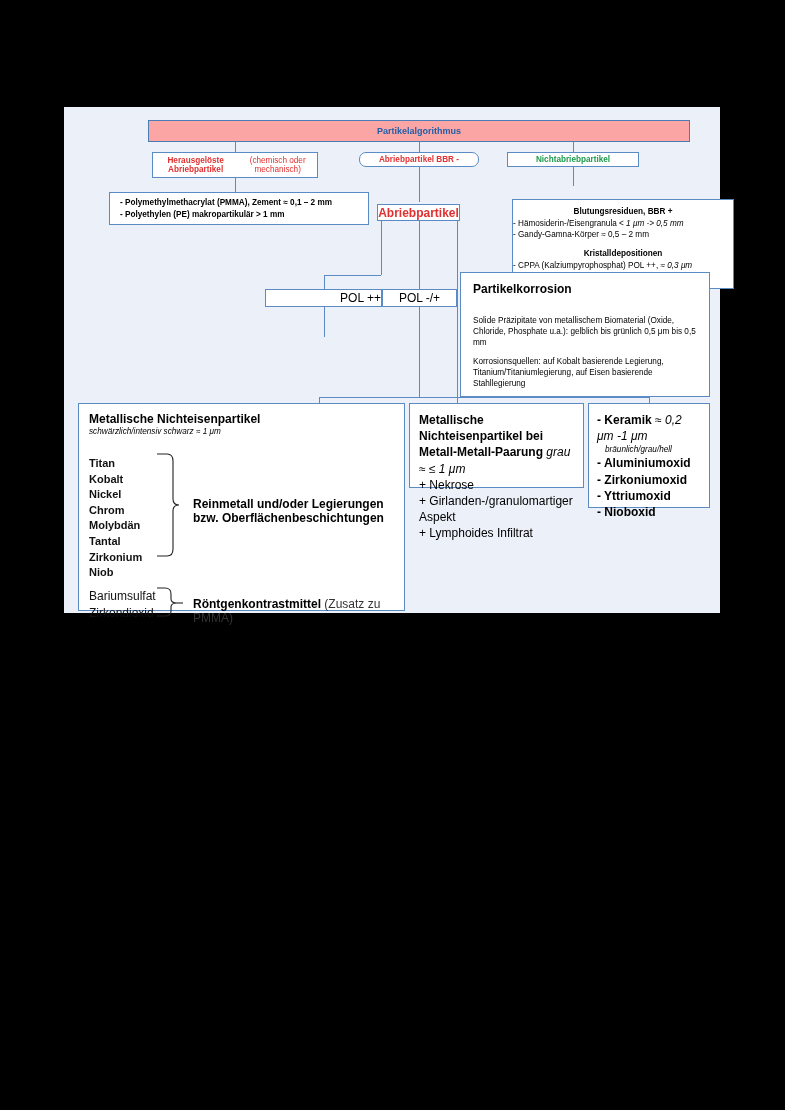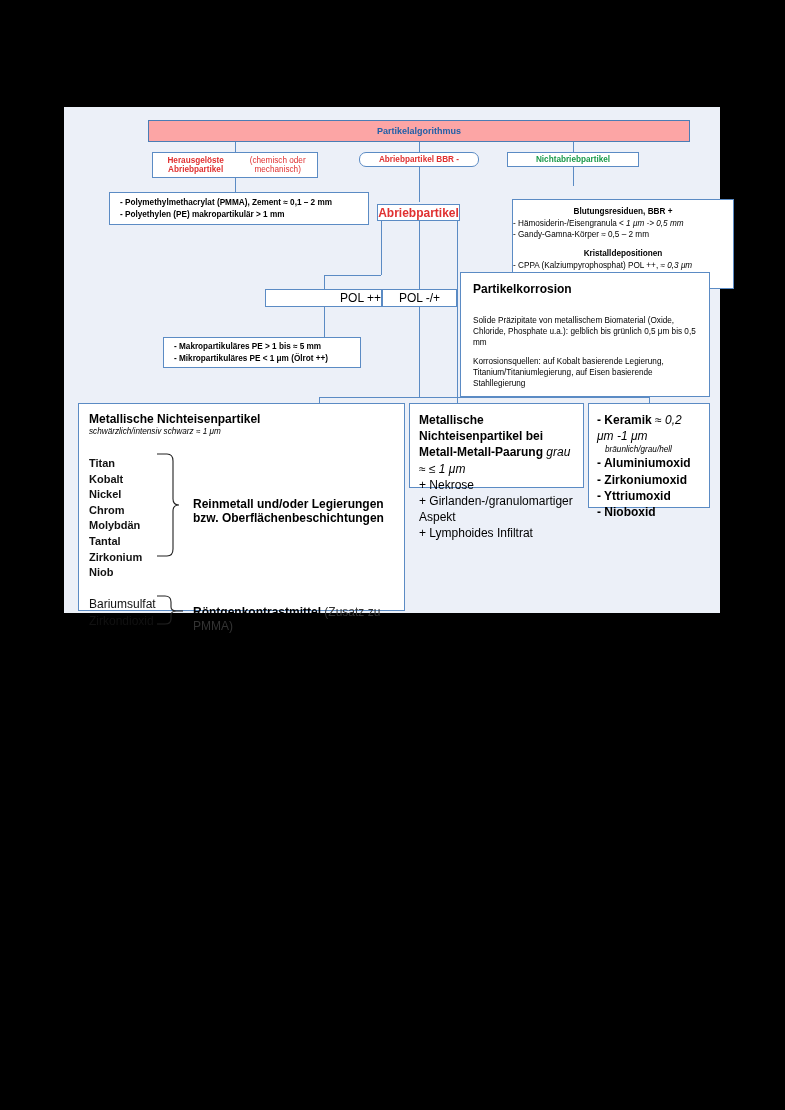--- a/index.html
+++ b/index.html
@@ -105,24 +105,20 @@
   <div class="box" style="left:318px;top:182px;width:75px;height:18px;display:flex;align-items:center;justify-content:center;">
     <span class="t85">POL -/+</span>
   </div>
 
   <div class="box" style="left:396px;top:165px;width:250px;height:125px;padding:9px 12px;">
     <div class="t85 bold">Partikelkorrosion</div>
     <div class="t8 lead" style="margin-top:19px;">Solide Präzipitate von metallischem Biomaterial (Oxide, Chloride, Phosphate u.a.): gelblich bis grünlich 0,5 μm bis 0,5 mm</div>
     <div class="t8 lead" style="margin-top:8px;">Korrosionsquellen: auf Kobalt basierende Legierung, Titanium/Titaniumlegierung, auf Eisen basierende Stahllegierung</div>
   </div>
 
-  <div class="box" style="left:99px;top:230px;width:198px;height:31px;display:flex;flex-direction:column;justify-content:center;padding-left:10px;">
-    <span class="t8 lead"><b>- Makropartikuläres PE &gt; 1 bis ≈ 5 mm</b></span>
-    <span class="t8 lead"><b>- Mikropartikuläres PE &lt; 1 μm (Ölrot ++)</b></span>
-  </div>
 
   <div class="box" style="left:14px;top:296px;width:327px;height:208px;padding:8px 10px;">
     <div class="t85 bold">Metallische Nichteisenpartikel</div>
     <div class="t8 ital" style="margin-top:1px;">schwärzlich/intensiv schwarz ≈ 1 μm</div>
 
     <div style="position:relative;margin-top:20px;height:110px;">
       <div class="metlist">
         <div>Titan</div>
         <div>Kobalt</div>
         <div>Nickel</div>
@@ -134,21 +130,21 @@
       </div>
       <svg style="position:absolute;left:66px;top:-4px;width:26px;height:108px;" viewBox="0 0 26 108">
         <path d="M 2 2 L 12 2 Q 18 2 18 9 L 18 47 Q 18 53 24 53 Q 18 53 18 59 L 18 97 Q 18 104 12 104 L 2 104" fill="none" stroke="#222" stroke-width="1.1"></path>
       </svg>
       <div style="position:absolute;left:104px;top:41px;">
         <div class="t85 bold">Reinmetall und/oder Legierungen</div>
         <div class="t85 bold">bzw. Oberflächenbeschichtungen</div>
       </div>
     </div>
 
-    <div style="position:relative;margin-top:30px;height:32px;">
+    <div style="position:relative;margin-top:22px;height:32px;">
       <div class="t85" style="line-height:1.42;color:#111;">
         <div>Bariumsulfat</div>
         <div>Zirkondioxid</div>
       </div>
       <svg style="position:absolute;left:66px;top:-2px;width:30px;height:32px;" viewBox="0 0 30 32">
         <path d="M 2 2 L 10 2 Q 16 2 16 8 L 16 13 Q 16 17 22 17 Q 16 17 16 21 L 16 25 Q 16 30 10 30 L 2 30" fill="none" stroke="#222" stroke-width="1.1"></path>
         <path d="M 22 17 L 28 17" stroke="#222" stroke-width="1.1"></path>
       </svg>
       <div style="position:absolute;left:104px;top:9px;" class="t85">
         <span class="bold">Röntgenkontrastmittel</span><span class="dimtxt"> (Zusatz zu PMMA)</span>

